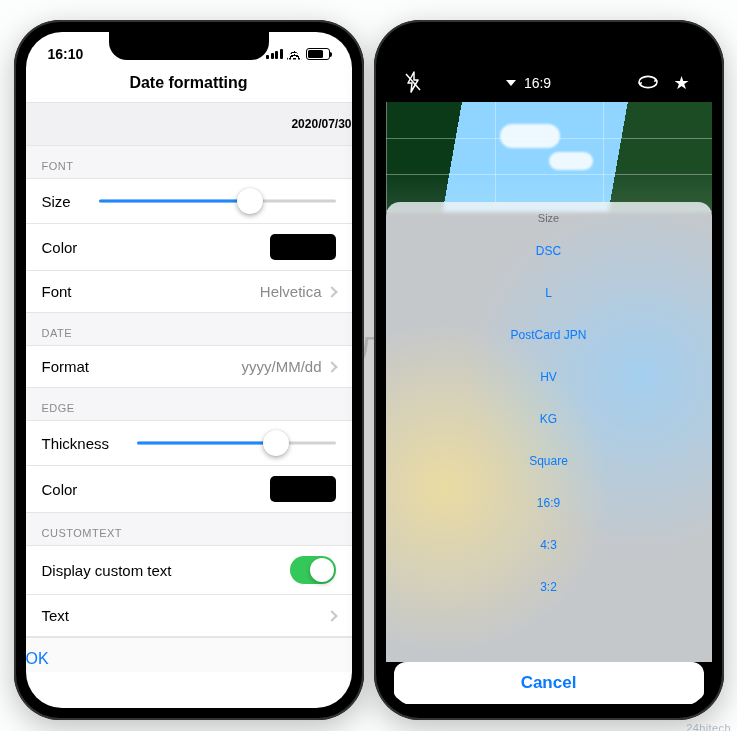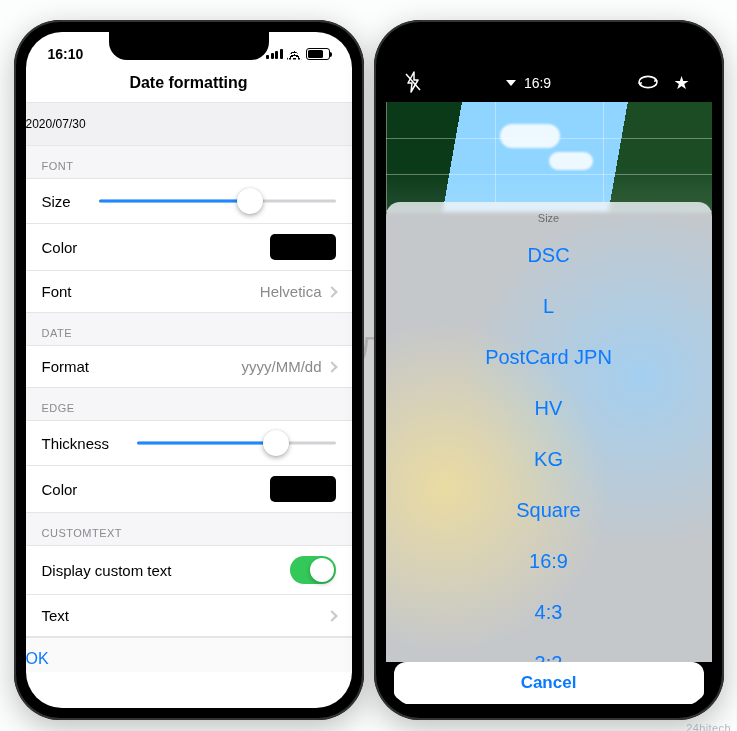--- a/index.html
+++ b/index.html
@@ -76,23 +76,23 @@
   
   .title {
     text-align:center;
     font-size:16px;
     font-weight:600;
     padding: 6px 0 10px;
     color:#000;
   }
   .preview {
     background:#f1f1f3;
-    text-align:left;
+    text-align:right;
     font-size:12px;
-    font-weight:400;
+    font-weight:700;
     color:#000;
     padding: 14px 0;
     border-top:1px solid #e5e5e7;
     border-bottom:1px solid #e5e5e7;
   }
   .section-header {
     font-size:11px;
     letter-spacing:.5px;
     color:#8a8a8e;
     padding: 14px 16px 6px;
@@ -216,21 +216,21 @@
   }
   .sheet .sheet-title {
     text-align:center;
     font-size:11px;
     color:#6c6c70;
     padding: 10px 0 6px;
   }
   .sheet .opt {
     text-align:center;
     color:#0a7aff;
-    font-size:20px;
+    font-size:12px;
     padding: 14px 0;
   }
   .cancel-bar {
     position:absolute; left:8px; right:8px; bottom:4px;
     background:#fff; border-radius:12px;
     text-align:center; color:#0a7aff;
     font-size:17px; font-weight:600;
     padding:11px 0;
     margin-top:25px;
   }

